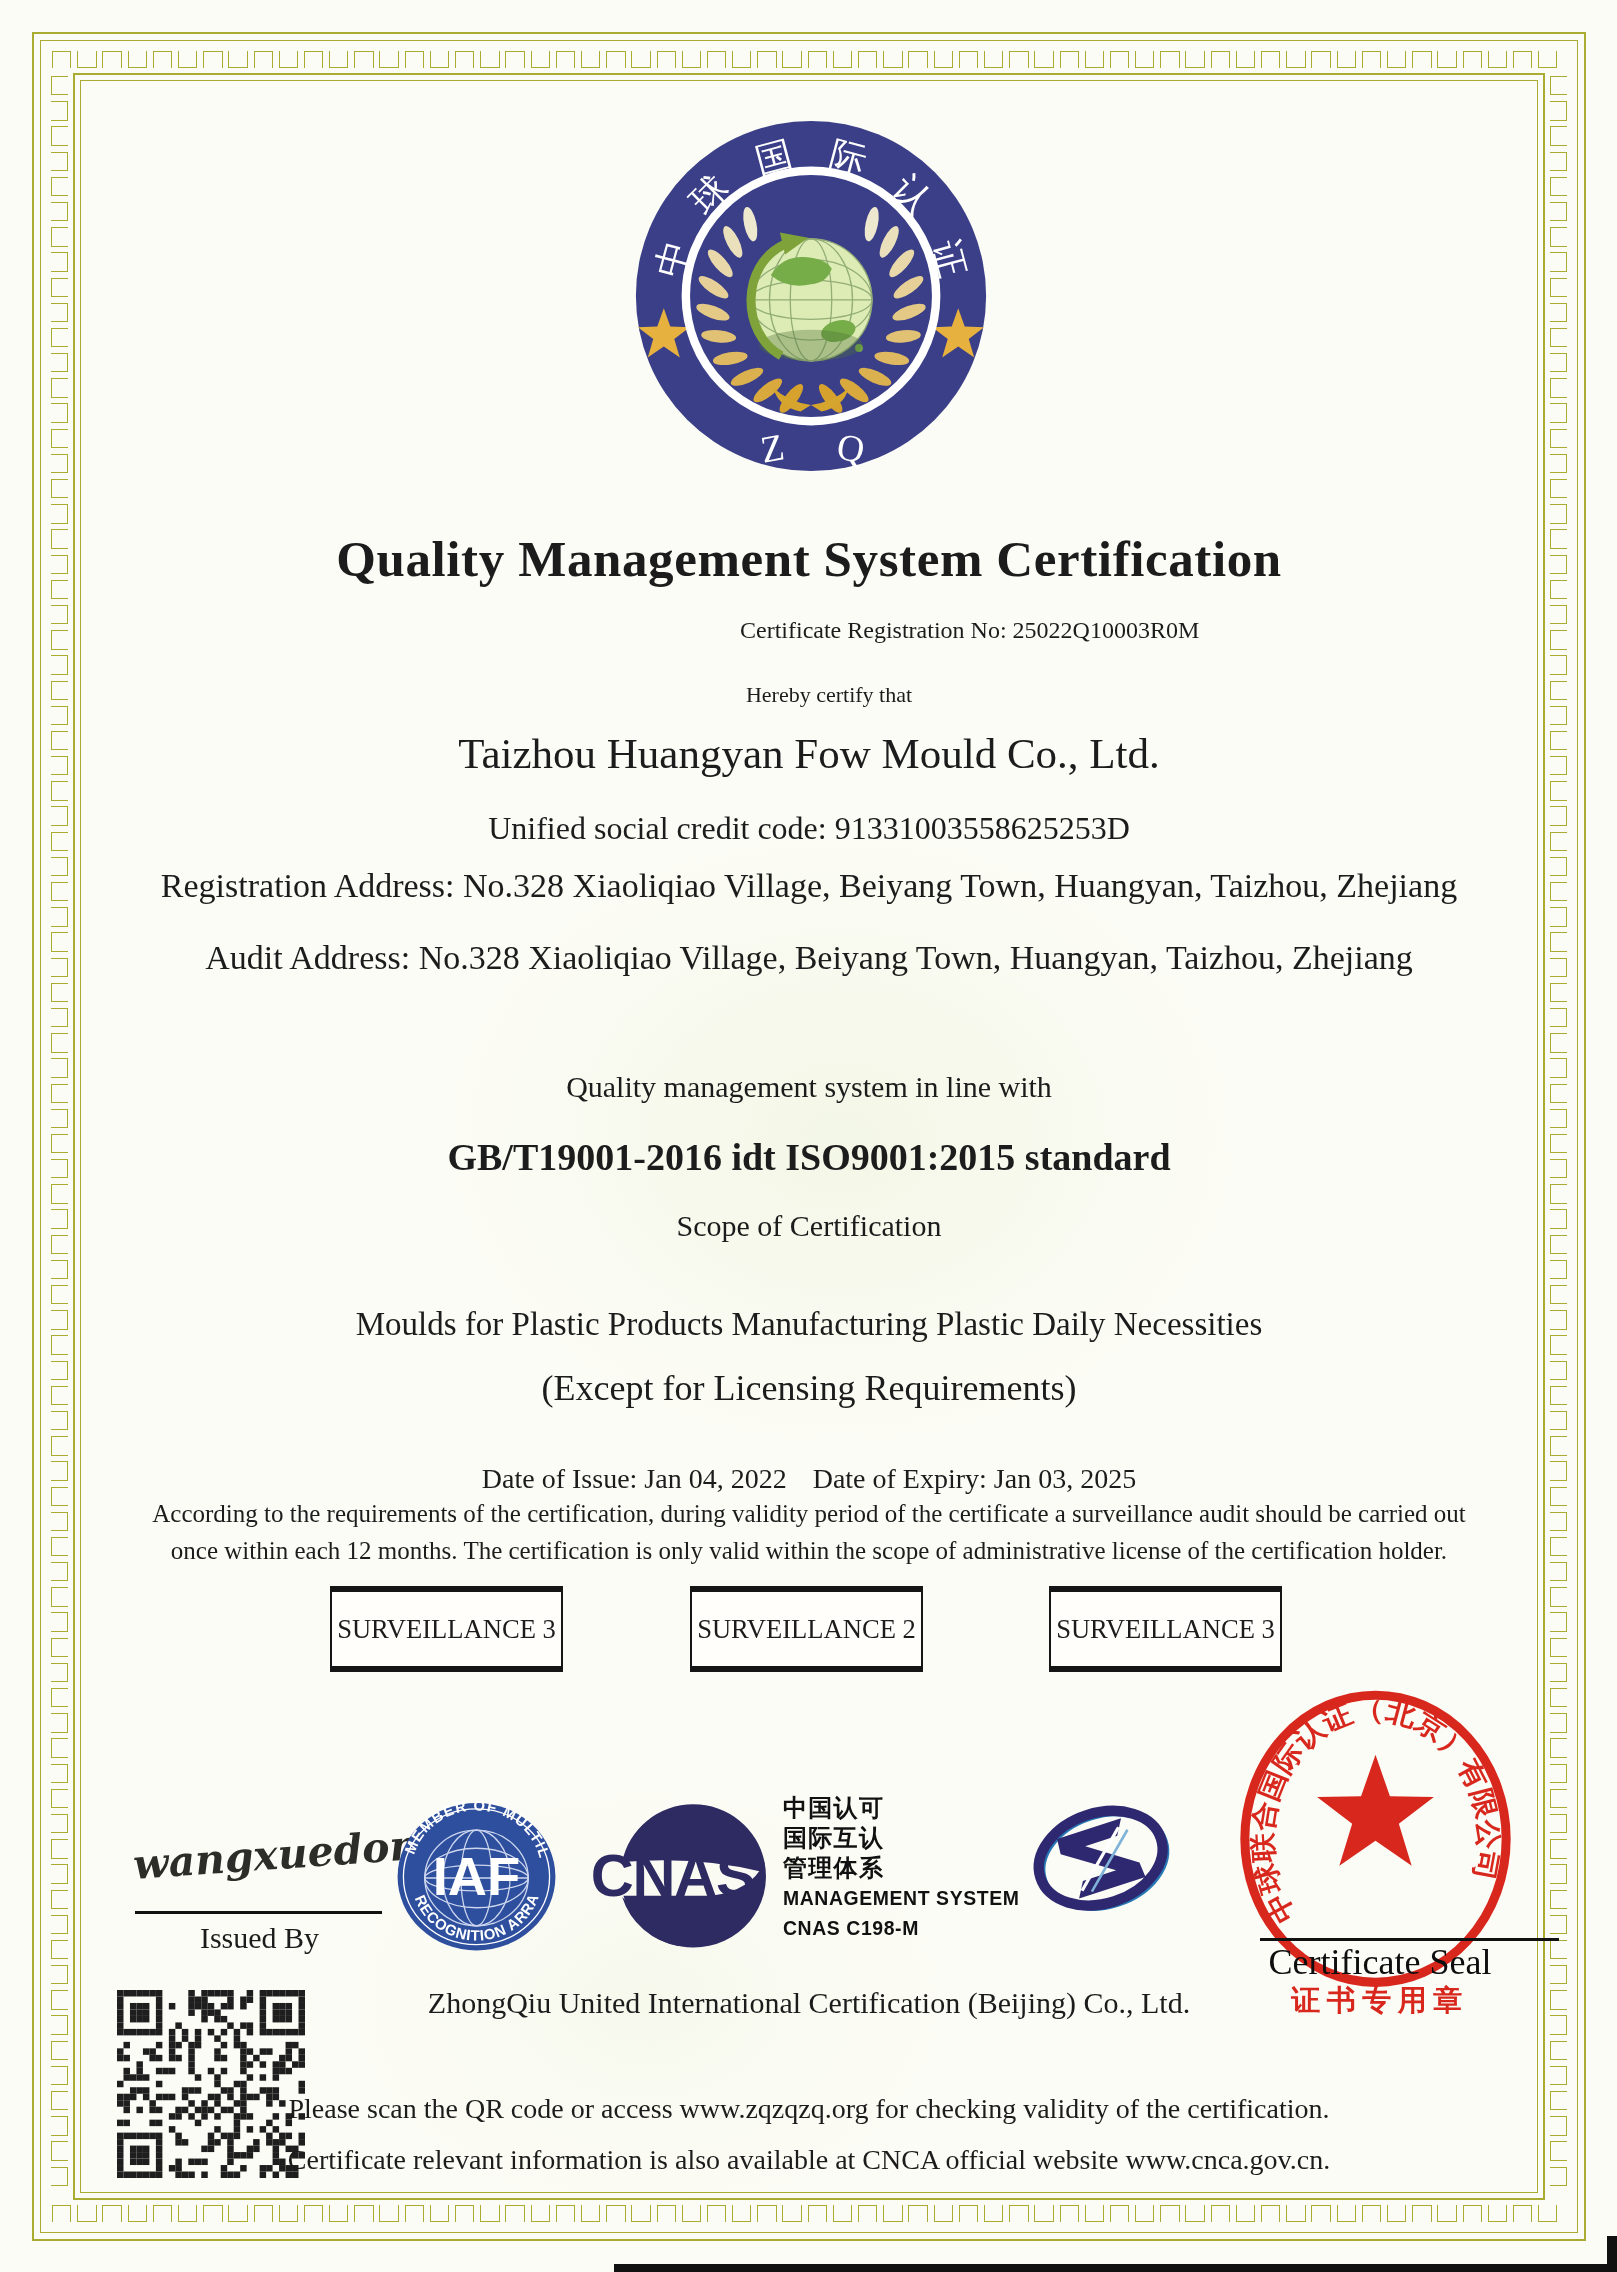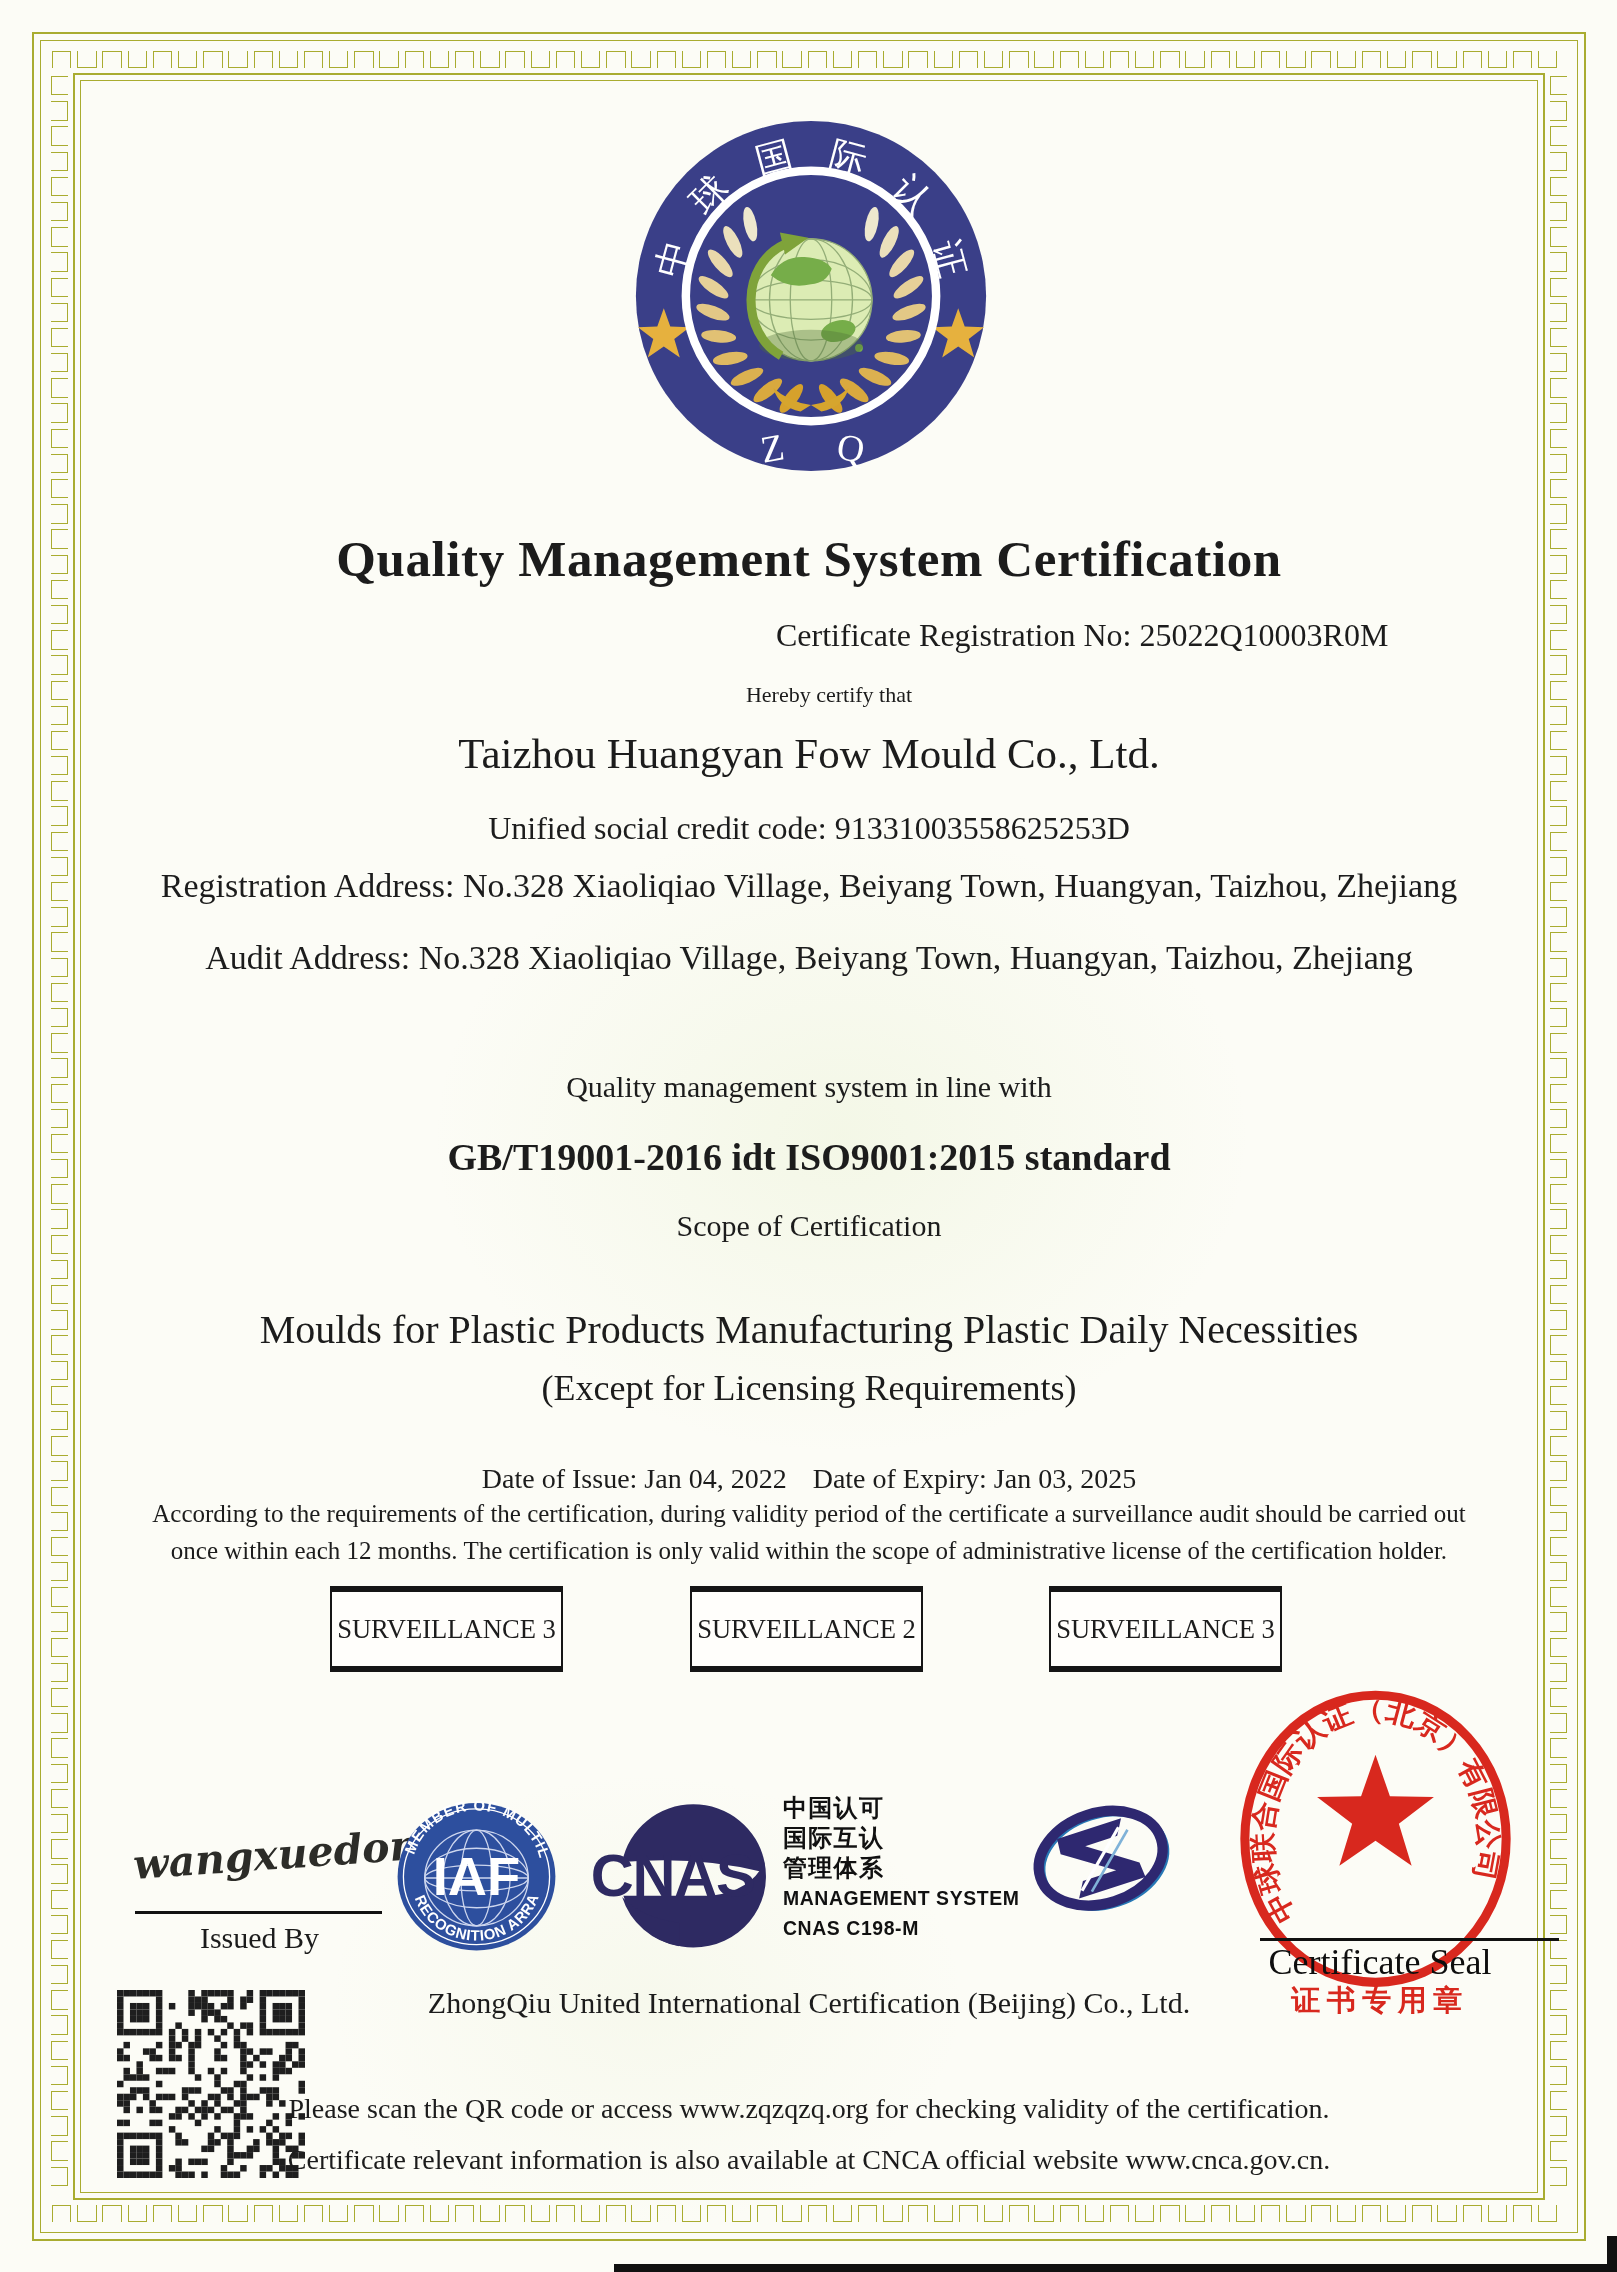--- a/index.html
+++ b/index.html
@@ -20,30 +20,30 @@
   .mstrip.h.top{top:49px;} .mstrip.h.bot{top:2203px;}
   .mstrip.v{flex-direction:column;top:76px;height:2120px;width:21px;}
   .mstrip.v.lft{left:49px;} .mstrip.v.rgt{left:1548px;}
   .mcell{flex:0 0 auto;border:1.9px solid #a9ac30;box-sizing:border-box;}
   .mstrip.h .mcell{width:19.4px;height:17px;margin-right:5.8px;margin-top:1.9px;}
   .mstrip.v .mcell{width:17px;height:19.4px;margin-bottom:5.8px;margin-left:1.9px;}
   .open-top{border-top:none!important;} .open-bottom{border-bottom:none!important;}
   .open-left{border-left:none!important;} .open-right{border-right:none!important;}
   
   .title{top:530px;font-size:51px;font-weight:bold;letter-spacing:0.6px;}
-  .regline{top:617px;left:776px;font-size:32px;}
+  .regline{top:617px;left:740px;font-size:24px;}
   .hereby{top:682px;font-size:22px;padding-left:20px;}
   .company{top:729px;font-size:43px;}
   .credit{top:810px;font-size:32px;}
   .addr1{top:867px;font-size:34px;}
   .addr2{top:939px;font-size:34px;}
   .inline-with{top:1070px;font-size:30px;}
   .standard{top:1135px;font-size:38px;font-weight:bold;}
   .scopehead{top:1209px;font-size:30px;}
-  .scope1{top:1306px;font-size:40px;}
+  .scope1{top:1306px;font-size:33px;}
   .scope2{top:1367px;font-size:36px;}
   .dates{top:1463px;font-size:28px;}
   .dates .gap{display:inline-block;width:26px;}
   .note{font-size:25px;}
   .note1{top:1500px;} .note2{top:1537px;}
   .sbox{top:1586px;width:233px;height:86px;border:2.6px solid #151515;border-top:6.5px solid #151515;
         border-bottom:6.5px solid #151515;box-sizing:border-box;display:flex;align-items:center;
         justify-content:center;font-size:26.6px;background:#fffefb;}
   .sig{top:1832px;left:133px;width:259px;text-align:center;font-size:41px;font-style:italic;
        font-weight:600;transform:rotate(-4deg);font-family:"DejaVu Serif",serif;color:#2c2c28;}

